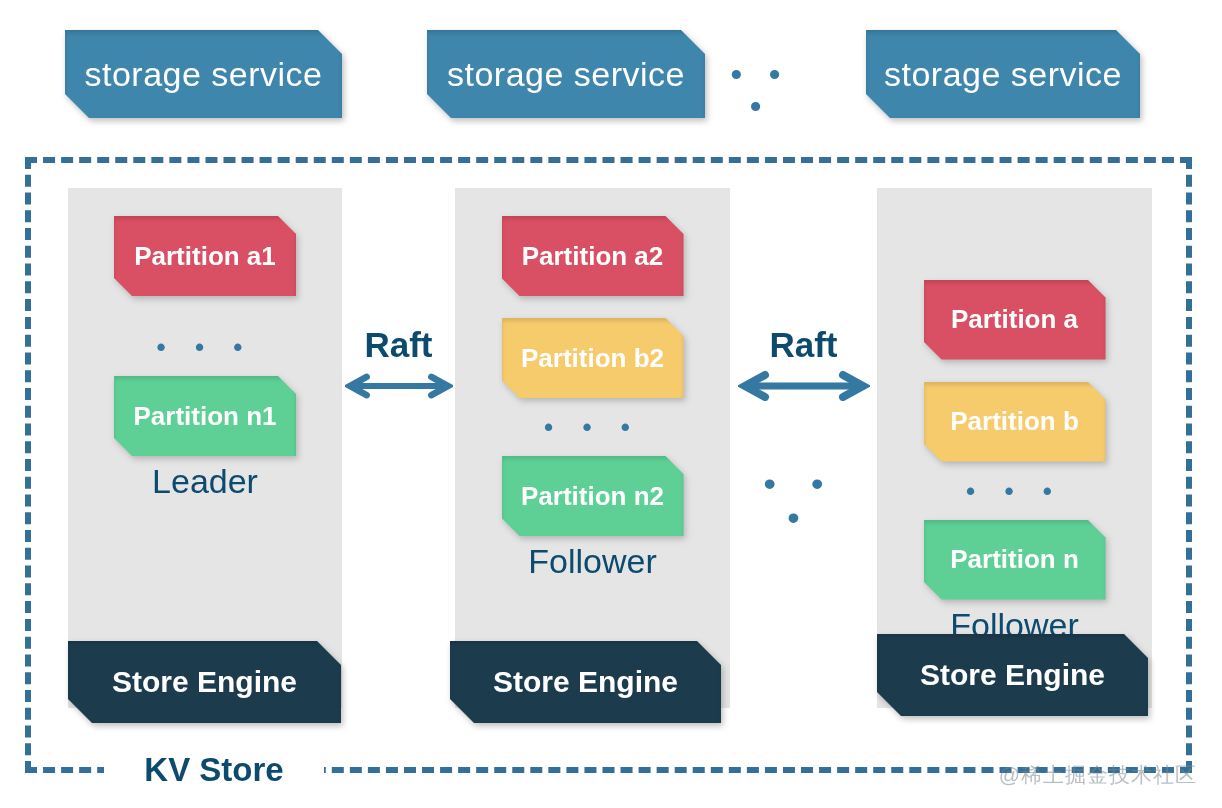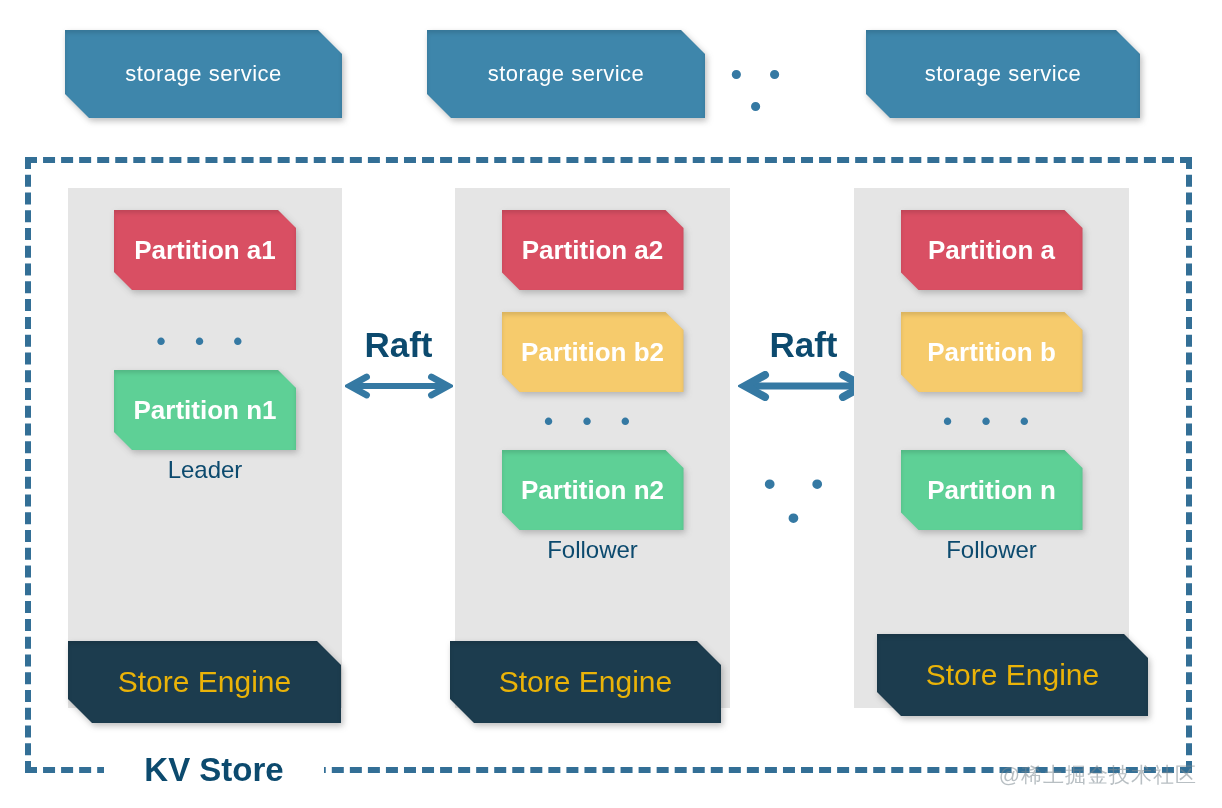--- a/index.html
+++ b/index.html
@@ -14,43 +14,43 @@
     clip-path:polygon(0 0, calc(100% - var(--s)) 0, 100% var(--s), 100% 100%, var(--s) 100%, 0 calc(100% - var(--s)));
     box-shadow:inset 0 3px 4px rgba(0,0,0,0.12);
   }
   .snip-sm{--s:18px;}
   .bg-blue{background:#3e86ab;}
   .bg-dark{background:#1c3c4e;}
   .bg-red{background:#d94f63;}
   .bg-yellow{background:#f6cb6c;}
   .bg-green{background:#5ed096;}
   
-  .svc-label{color:#fff;font-size:22px;font-weight:400;letter-spacing:0.5px;text-align:center;}
+  .svc-label{color:#fff;font-size:34px;font-weight:400;letter-spacing:0.5px;text-align:center;}
   .part-label{color:#fff;font-size:26px;font-weight:700;}
-  .engine-label{color:#eab308;font-size:30px;font-weight:400;}
+  .engine-label{color:#ffffff;font-size:30px;font-weight:700;}
   .blue-text{color:#0c4a6e;}
   .raft-label{font-size:35px;font-weight:700;text-align:center;display:block;}
-  .role-label{font-size:24px;font-weight:400;text-align:center;margin-top:6px;}
+  .role-label{font-size:34px;font-weight:400;text-align:center;margin-top:6px;}
   .dots{color:#3579a3;font-weight:700;text-align:center;line-height:1;}
   
   .svc1{left:65px;top:30px;width:277px;height:88px;}
   .svc2{left:427px;top:30px;width:278px;height:88px;}
   .svc3{left:866px;top:30px;width:274px;height:88px;}
   .top-ellipsis{position:absolute;left:715px;top:58px;width:90px;font-size:32px;letter-spacing:9px;}
   .kv-border{
     position:absolute;left:25px;top:157px;width:1167px;height:616px;
     border:6px dashed #336f96;box-sizing:border-box;
   }
   .panel{
     position:absolute;top:188px;width:275px;height:520px;background:#e5e5e5;
-    display:flex;flex-direction:column;align-items:center;padding-top:22px;box-sizing:border-box;
+    display:flex;flex-direction:column;align-items:center;padding-top:28px;box-sizing:border-box;
   }
   .panel1{left:68px;width:274px;}
   .panel2{left:455px;}
-  .panel3{left:854px;}
+  .panel3{left:877px;justify-content:center;}
   .part-wrap{position:relative;width:182px;height:80px;flex:none;filter:drop-shadow(2px 3px 3px rgba(70,70,70,0.3));}
   .gap{margin-bottom:22px;}
   .panel-dots{height:58px;line-height:58px;font-size:26px;letter-spacing:11px;flex:none;}
   .connector{position:absolute;top:325px;text-align:center;}
   .connector1{left:342px;width:113px;}
   .connector2{left:730px;width:147px;}
   .raft-arrow{display:block;margin:6px auto 0;}
   .mid-ellipsis{position:absolute;left:752px;top:466px;width:96px;font-size:34px;letter-spacing:13px;}
   .eng1{left:68px;top:641px;width:273px;height:82px;}
   .eng2{left:450px;top:641px;width:271px;height:82px;}

